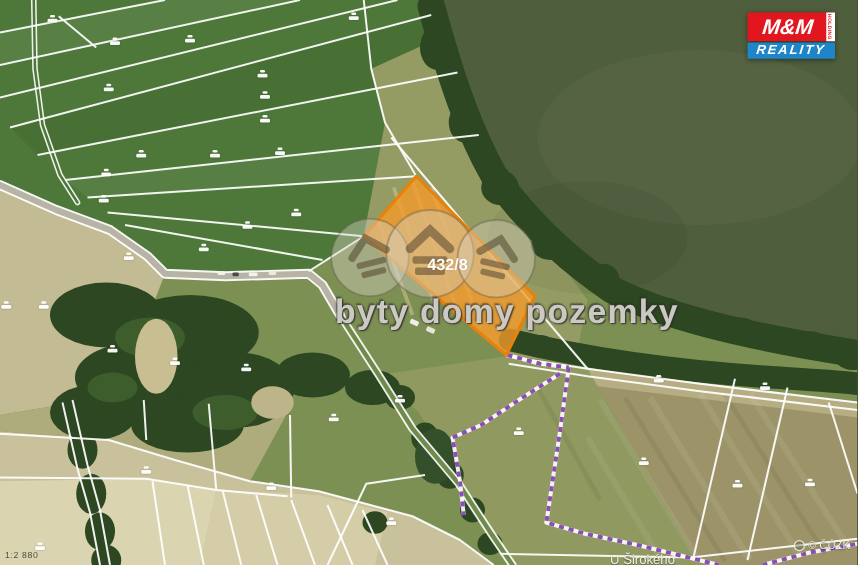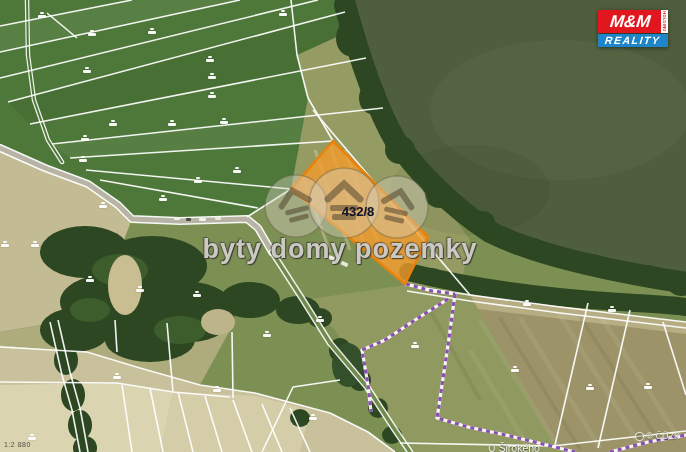--- a/index.html
+++ b/index.html
@@ -8,21 +8,21 @@
     font-family:"Liberation Sans", sans-serif;
     background:#7d9053;
   }
   #stage svg{position:absolute;left:0;top:0;}
   
   .pmarker{position:absolute;width:10px;height:8px;margin-left:-5px;margin-top:-4px;}
   .pmarker i{display:block;width:4px;height:2px;margin:0 auto;background:rgba(255,255,255,.95);border-radius:1px;}
   .pmarker b{display:block;width:8px;height:3px;margin:1px auto 0;background:rgba(255,255,255,.95);border-radius:1px;box-shadow:0 0 1px rgba(0,0,0,.5);}
   
   .wm-text{
-    position:absolute;left:150px;top:234px;width:380px;text-align:center;
+    position:absolute;left:163px;top:234px;width:380px;text-align:right;
     font-size:27px;font-weight:800;letter-spacing:1px;
     color:rgba(230,228,220,.85);
     text-shadow:0 0 2px rgba(45,45,45,.9),1px 1px 1px rgba(45,45,45,.8),-1px -1px 1px rgba(45,45,45,.5);
     white-space:nowrap;
   }
   
   .parcel-no{
     position:absolute;left:336px;top:204px;width:44px;text-align:center;
     font-size:13px;font-weight:bold;text-shadow:0 0 1px rgba(120,30,0,.4);
   }
@@ -419,21 +419,21 @@
       <div class="pmarker" style="left: 5px; top: 245px;">
         <i></i>
         <b></b>
       </div>
       <div class="pmarker" style="left: 35px; top: 245px;">
         <i></i>
         <b></b>
       </div>
     </div>
 
-  <div class="parcel-no" style="color: #0f172a;">432/8</div>
+  <div class="parcel-no" style="color: #ffffff;">432/8</div>
   <div class="wm-text">byty domy pozemky</div>
   <div class="place-label">U Širokého</div>
 
   <div class="attribution">
     <span class="logo-dot"></span>
     <span>© ČÚZK</span>
   </div>
 
   <div class="scale-label">1:2 880</div>
 

